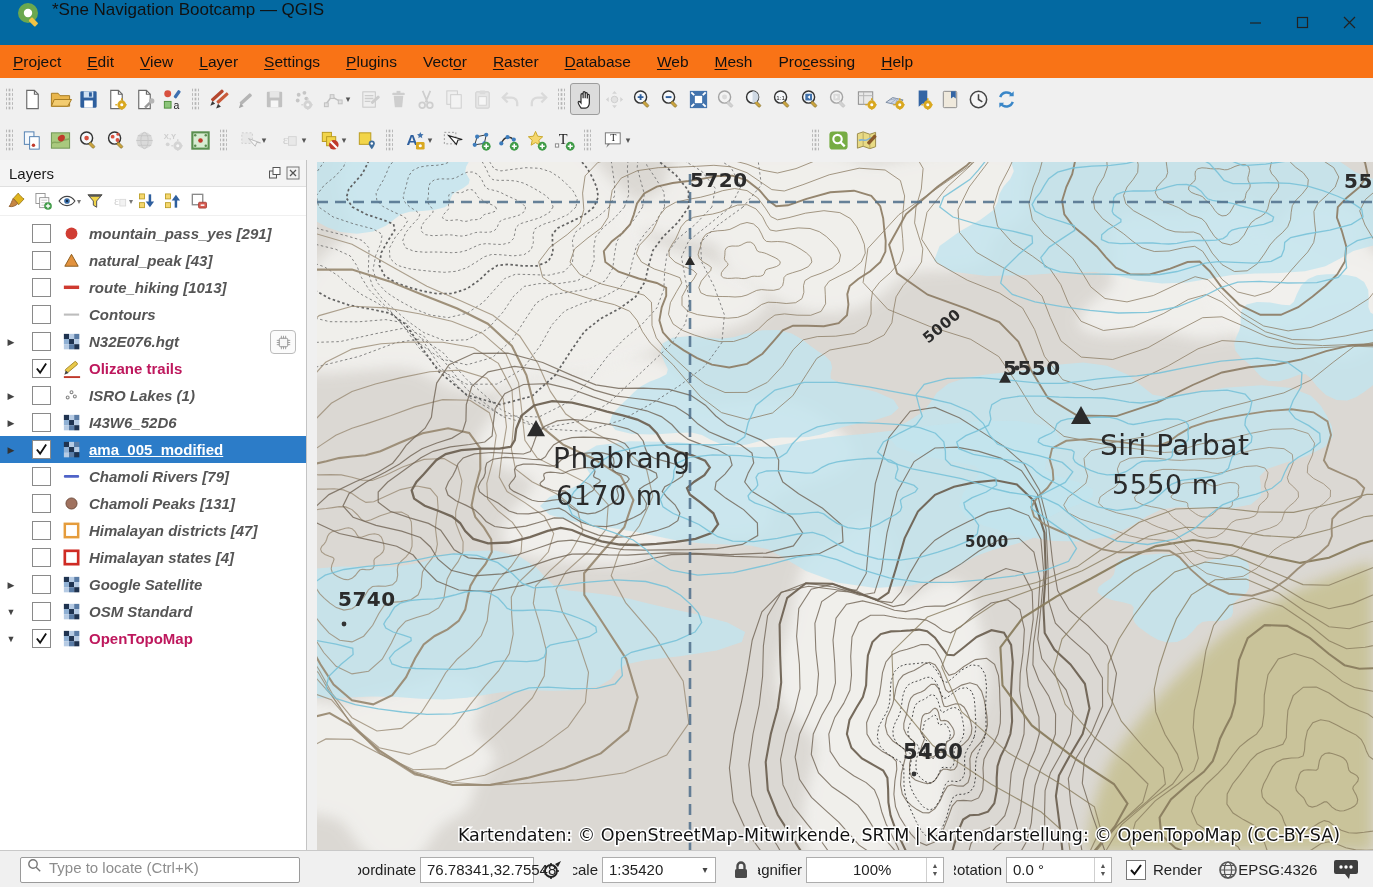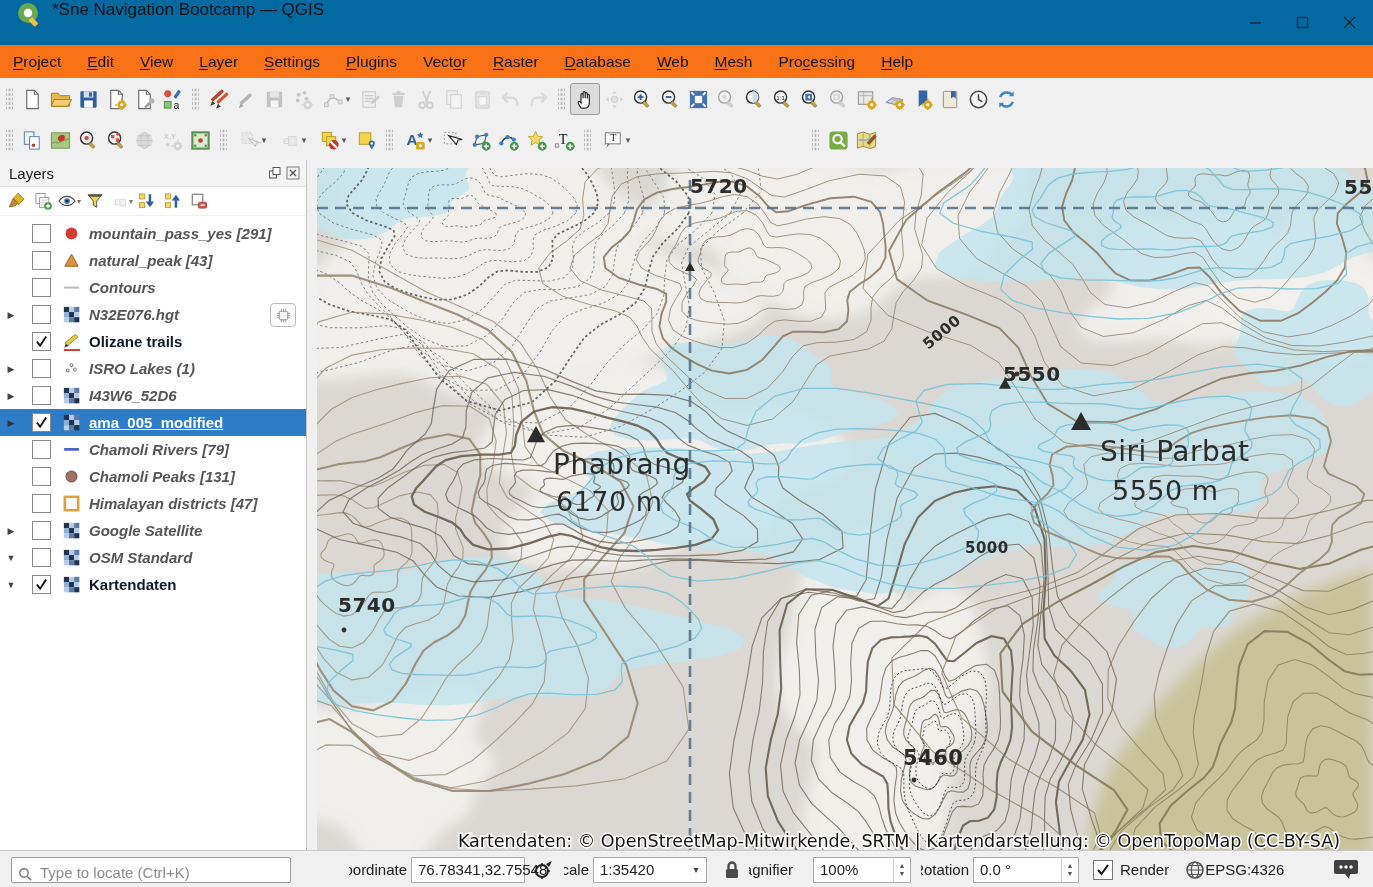--- a/index.html
+++ b/index.html
@@ -42,31 +42,31 @@
   .ptb .dd{font-size:8px;color:#777;}
   .layer-list{position:absolute;top:60px;left:0;right:0;bottom:0;overflow:hidden;}
   .lrow{height:27px;display:flex;align-items:center;position:relative;}
   .lrow.sel{background:#2c7cc8;}
   .lcell-arrow{width:22px;text-align:center;font-size:9px;color:#444;flex:0 0 22px;}
   .lrow.sel .lcell-arrow{color:#333;}
   .lcheck{flex:0 0 17px;width:17px;height:17px;background:#fff;border:1px solid #8a8a8a;margin-left:10px;
           display:flex;align-items:center;justify-content:center;}
   .lsym{flex:0 0 22px;margin-left:9px;display:flex;align-items:center;justify-content:center;}
   .lname{margin-left:7px;font-size:15px;font-weight:600;font-style:italic;color:#555;white-space:nowrap;}
-  .lname.on{font-style:normal;font-weight:700;color:#0f172a;}
+  .lname.on{font-style:normal;font-weight:700;color:#be185d;}
   .lrow.sel .lname{color:#fff;text-decoration:underline;font-style:normal;font-weight:700;}
   .ltrail{position:absolute;right:10px;top:2px;width:24px;height:22px;border:1px solid #bbb;border-radius:4px;
           background:#fbfbfb;display:flex;align-items:center;justify-content:center;}
   
-  .map{position:absolute;left:317px;top:8px;width:1056px;height:690px;background:#dbd8d3;overflow:hidden;}
+  .map{position:absolute;left:317px;top:2px;width:1056px;height:690px;background:#dbd8d3;overflow:hidden;}
   
   .statusbar{position:absolute;left:0;top:850px;width:1373px;height:37px;background:#f0f0f0;
              border-top:1px solid #c9c9c9;display:flex;align-items:center;font-size:15px;color:#222;}
-  .locator{width:272px;height:24px;margin-left:11px;border:1px solid #9a9a9a;border-radius:2px;background:#fff;
-           display:flex;align-items:flex-end;padding-left:6px;}
+  .locator{width:272px;height:24px;margin-left:20px;border:1px solid #9a9a9a;border-radius:2px;background:#fff;
+           display:flex;align-items:flex-start;padding-left:6px;}
   .locator input{border:none;outline:none;font-size:15px;width:230px;margin-left:5px;color:#333;
                  font-family:"Liberation Sans",sans-serif;background:transparent;}
   .locator input::placeholder{color:#8d8d8d;}
   .clip{overflow:hidden;direction:rtl;white-space:nowrap;display:inline-block;}
   .sbox{height:24px;background:#fff;border:1px solid #adadad;display:flex;align-items:center;}
   .sval{padding:0 6px;white-space:nowrap;}
   .spincol{width:16px;height:24px;border-left:1px solid #cfcfcf;display:flex;flex-direction:column;
            align-items:center;justify-content:center;font-size:7px;color:#555;line-height:8px;}
   .ddbtn{width:20px;height:24px;display:flex;align-items:center;justify-content:center;font-size:10px;color:#444;}
   .rendercb{width:18px;height:18px;background:#fff;border:1px solid #777;display:flex;align-items:center;
@@ -763,20 +763,30 @@
               <path d="M11 4.5l7 12.5H4z" fill="#e2923e" stroke="#8a5a1a"></path>
             </svg>
           </span>
           <span class="lname">natural_peak [43]</span>
         </div>
         <div class="lrow">
           <span class="lcell-arrow"></span>
           <span class="lcheck"></span>
           <span class="lsym">
             <svg viewBox="0 0 22 22" width="21" height="21">
+              <rect x="3" y="9" width="16" height="3.6" fill="#cf3a30"></rect>
+            </svg>
+          </span>
+          <span class="lname">route_hiking [1013]</span>
+        </div>
+        <div class="lrow">
+          <span class="lcell-arrow"></span>
+          <span class="lcheck"></span>
+          <span class="lsym">
+            <svg viewBox="0 0 22 22" width="21" height="21">
               <rect x="3" y="10" width="16" height="2.2" fill="#bdbdbd"></rect>
             </svg>
           </span>
           <span class="lname">Contours</span>
         </div>
         <div class="lrow">
           <span class="lcell-arrow">▶</span>
           <span class="lcheck"></span>
           <span class="lsym">
             <svg viewBox="0 0 22 22" width="21" height="21">
@@ -891,20 +901,30 @@
           <span class="lcell-arrow"></span>
           <span class="lcheck"></span>
           <span class="lsym">
             <svg viewBox="0 0 22 22" width="21" height="21">
               <rect x="4" y="4" width="14" height="14" fill="#fff" stroke="#e59c3c" stroke-width="2.6"></rect>
             </svg>
           </span>
           <span class="lname">Himalayan districts [47]</span>
         </div>
         <div class="lrow">
+          <span class="lcell-arrow"></span>
+          <span class="lcheck"></span>
+          <span class="lsym">
+            <svg viewBox="0 0 22 22" width="21" height="21">
+              <rect x="4" y="4" width="14" height="14" fill="#fff" stroke="#cf2b24" stroke-width="2.8"></rect>
+            </svg>
+          </span>
+          <span class="lname">Himalayan states [4]</span>
+        </div>
+        <div class="lrow">
           <span class="lcell-arrow">▶</span>
           <span class="lcheck"></span>
           <span class="lsym">
             <svg viewBox="0 0 22 22" width="21" height="21">
               <rect x="3" y="3" width="5.4" height="5.4" fill="#1f3350"></rect>
               <rect x="8.4" y="3" width="5.4" height="5.4" fill="#b6cbe4"></rect>
               <rect x="13.8" y="3" width="5.4" height="5.4" fill="#5a7ca6"></rect>
               <rect x="3" y="8.4" width="5.4" height="5.4" fill="#8fb0d4"></rect>
               <rect x="8.4" y="8.4" width="5.4" height="5.4" fill="#1f3350"></rect>
               <rect x="13.8" y="8.4" width="5.4" height="5.4" fill="#b6cbe4"></rect>
@@ -946,21 +966,21 @@
               <rect x="8.4" y="3" width="5.4" height="5.4" fill="#b6cbe4"></rect>
               <rect x="13.8" y="3" width="5.4" height="5.4" fill="#5a7ca6"></rect>
               <rect x="3" y="8.4" width="5.4" height="5.4" fill="#8fb0d4"></rect>
               <rect x="8.4" y="8.4" width="5.4" height="5.4" fill="#1f3350"></rect>
               <rect x="13.8" y="8.4" width="5.4" height="5.4" fill="#b6cbe4"></rect>
               <rect x="3" y="13.8" width="5.4" height="5.4" fill="#b6cbe4"></rect>
               <rect x="8.4" y="13.8" width="5.4" height="5.4" fill="#5a7ca6"></rect>
               <rect x="13.8" y="13.8" width="5.4" height="5.4" fill="#1f3350"></rect>
             </svg>
           </span>
-          <span class="lname on">Kartendaten</span>
+          <span class="lname on">OpenTopoMap</span>
         </div>
       </div>
   </div>
 
   <div class="map">
     <svg id="mapsvg" width="1056" height="690" viewBox="0 0 1056 690">
       <defs>
           <filter id="soft" x="-30%" y="-30%" width="160%" height="160%">
             <feGaussianBlur stdDeviation="7"></feGaussianBlur>
           </filter>
@@ -1141,21 +1161,21 @@
     <span class="sval">1:35420</span>
     <span class="ddbtn" style="margin-left:auto;">▾</span>
   </div>
   <span style="margin-left:16px;">
     <svg width="18" height="20" viewBox="0 0 18 20">
         <rect x="3" y="9" width="12" height="9" rx="1.5" fill="#4a4a4a"></rect>
         <path d="M5.5 9V6a3.5 3.5 0 0 1 7 0v3" fill="none" stroke="#4a4a4a" stroke-width="2.4"></path>
       </svg>
   </span>
   <span class="clip" style="width:44px;margin-left:8px;">Magnifier</span>
-  <div class="sbox" style="margin-left:20px;width:96px;">
+  <div class="sbox" style="margin-left:4px;width:96px;padding-left:40px;">
     <span class="sval">100%</span>
     <span class="spincol" style="margin-left:auto;">
         <span>▲</span>
         <span>▼</span>
       </span>
   </div>
   <span class="clip" style="width:48px;margin-left:10px;">Rotation</span>
   <div class="sbox" style="margin-left:4px;width:104px;">
     <span class="sval">0.0 °</span>
     <span class="spincol" style="margin-left:auto;">

